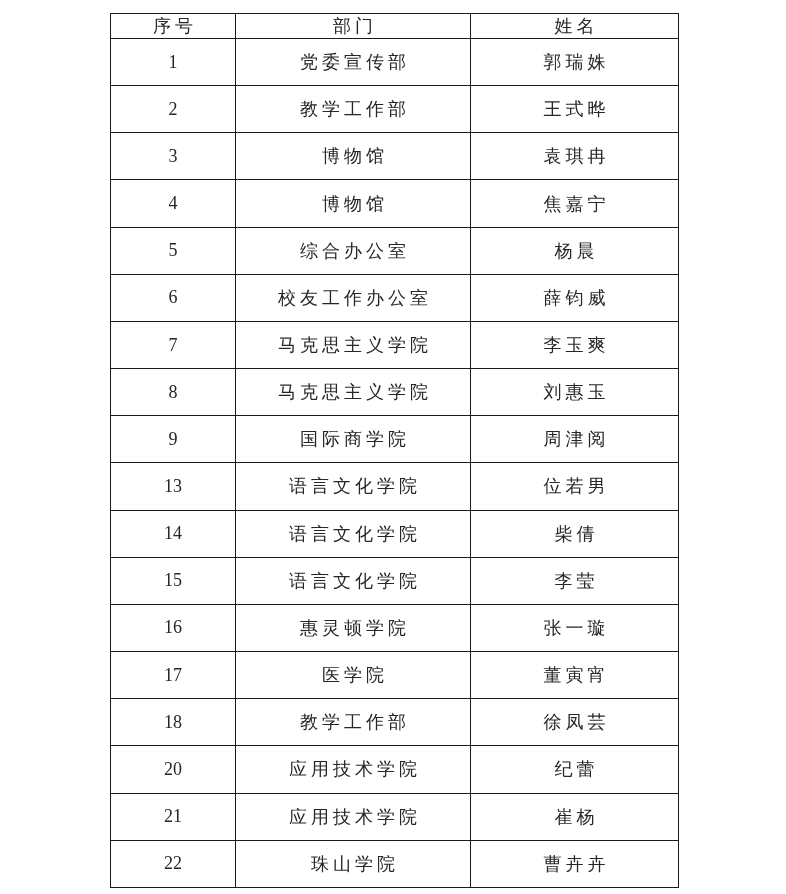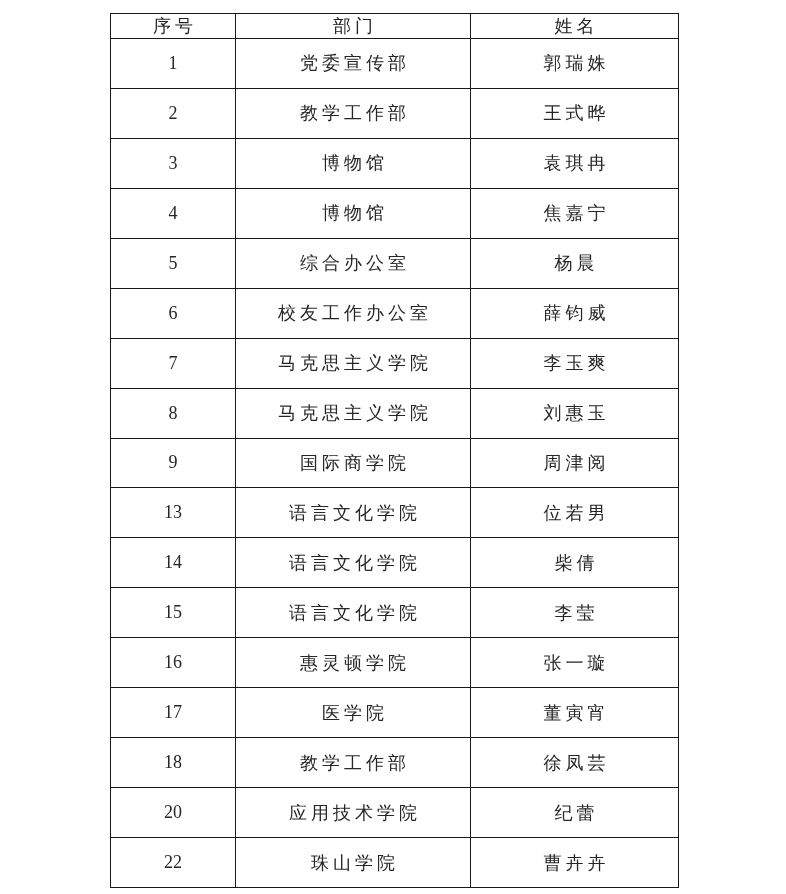--- a/index.html
+++ b/index.html
@@ -141,19 +141,24 @@
           <td class="num">18</td>
           <td class="cjk">教学工作部</td>
           <td class="cjk">徐凤芸</td>
         </tr>
         <tr>
           <td class="num">20</td>
           <td class="cjk">应用技术学院</td>
           <td class="cjk">纪蕾</td>
         </tr>
         <tr>
+          <td class="num">21</td>
+          <td class="cjk">应用技术学院</td>
+          <td class="cjk">崔杨</td>
+        </tr>
+        <tr>
           <td class="num">22</td>
           <td class="cjk">珠山学院</td>
           <td class="cjk">曹卉卉</td>
         </tr>
       </tbody>
   </table>
 </div>
 
 </body></html>

